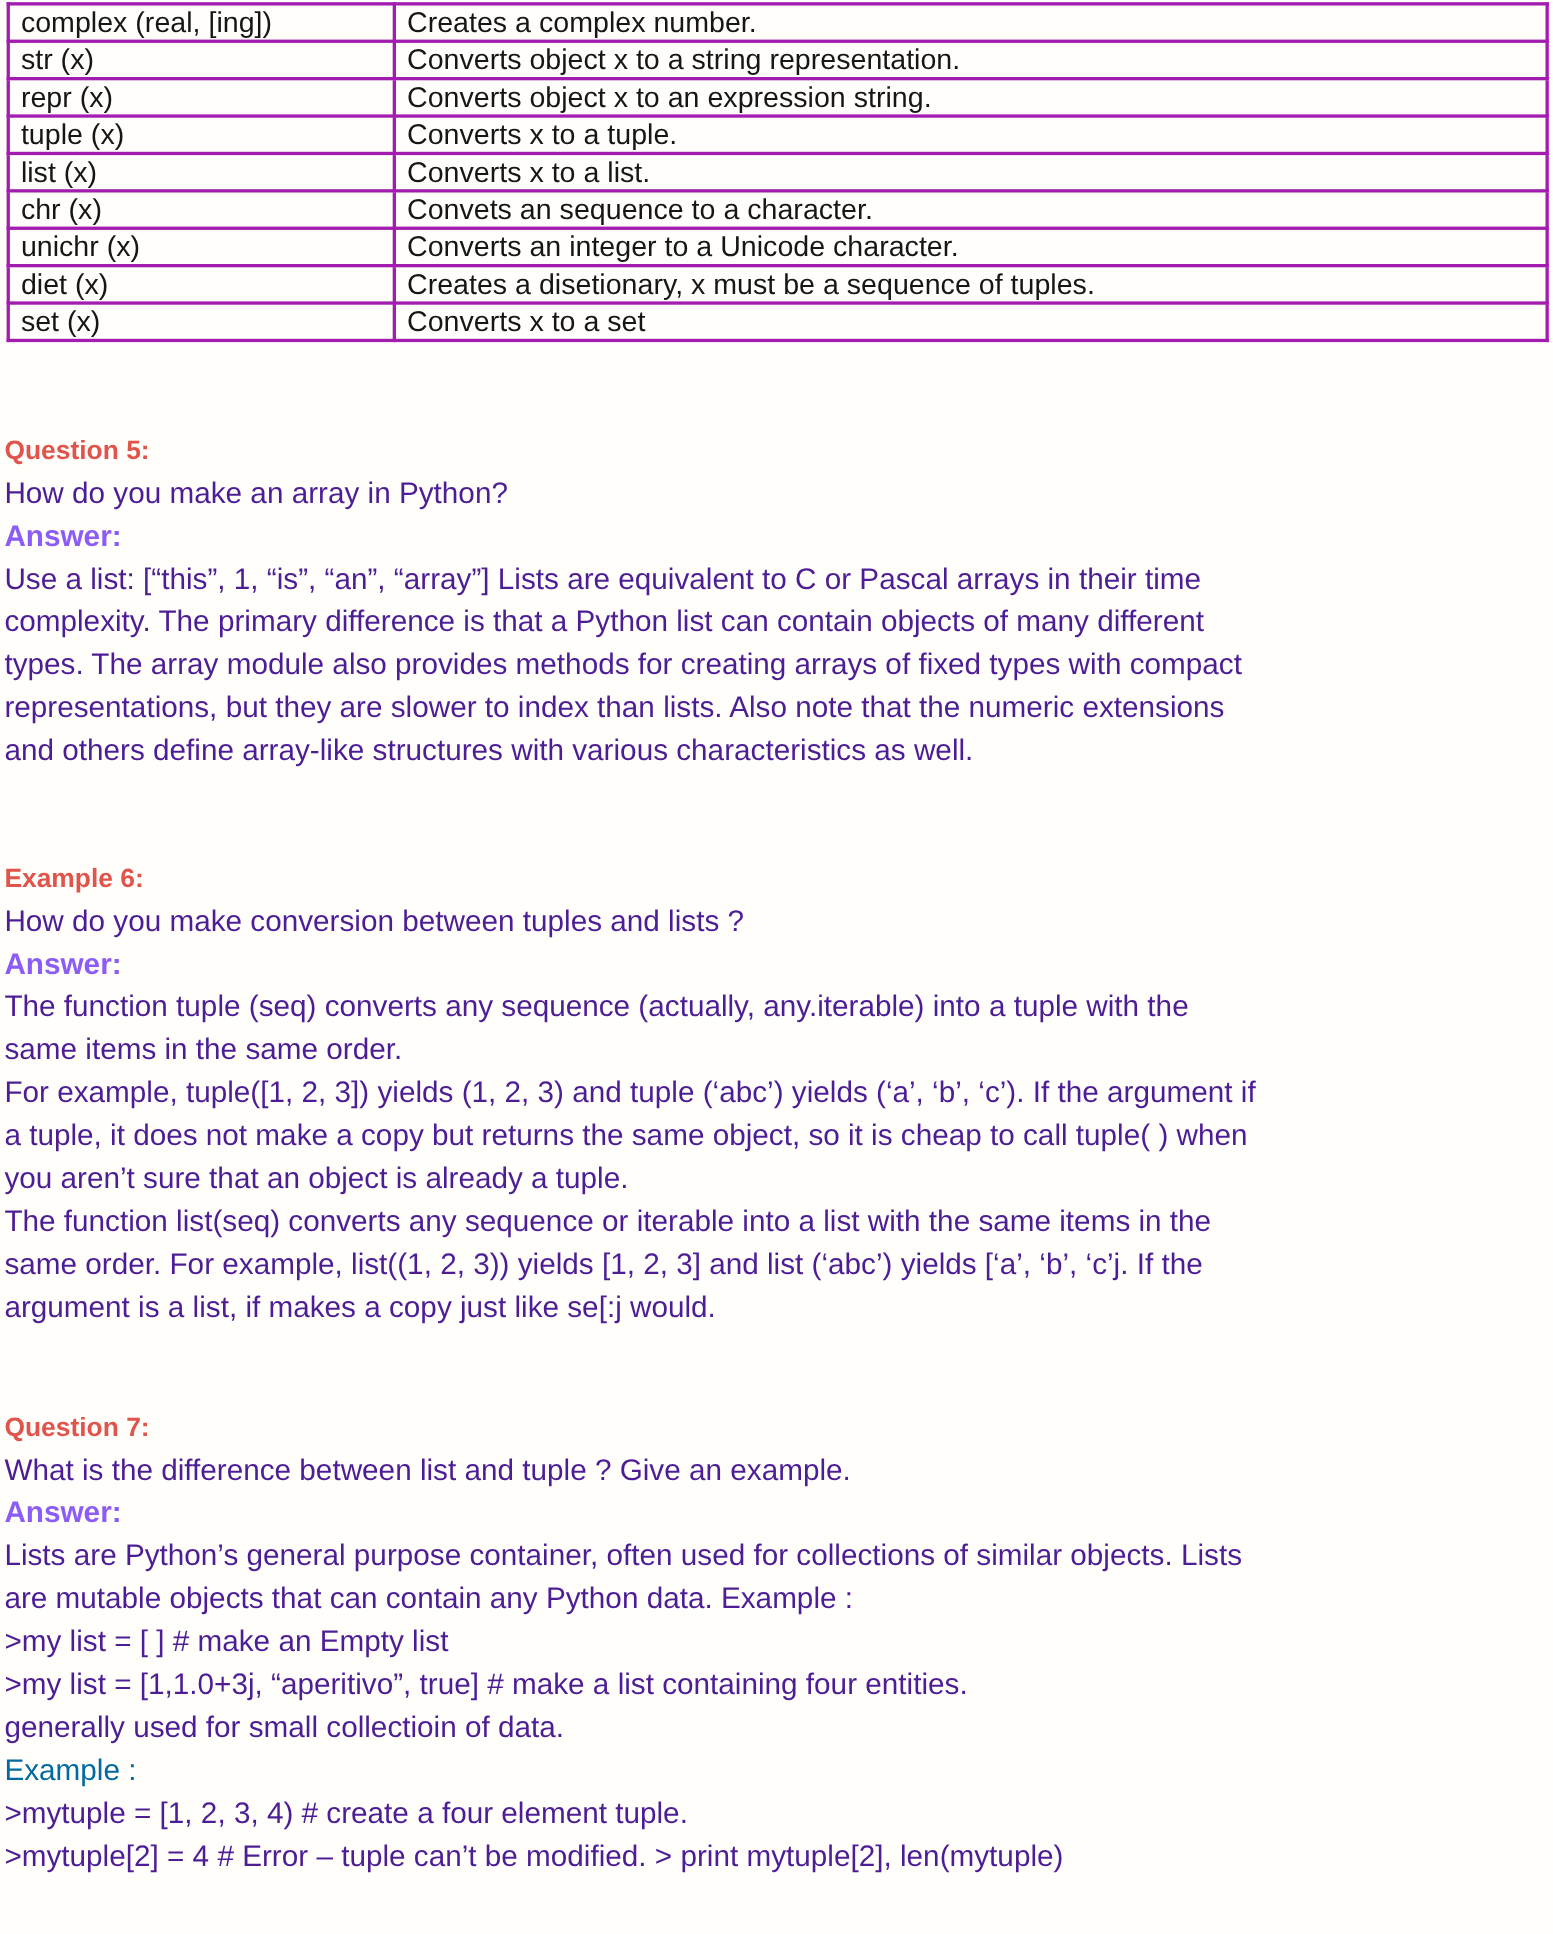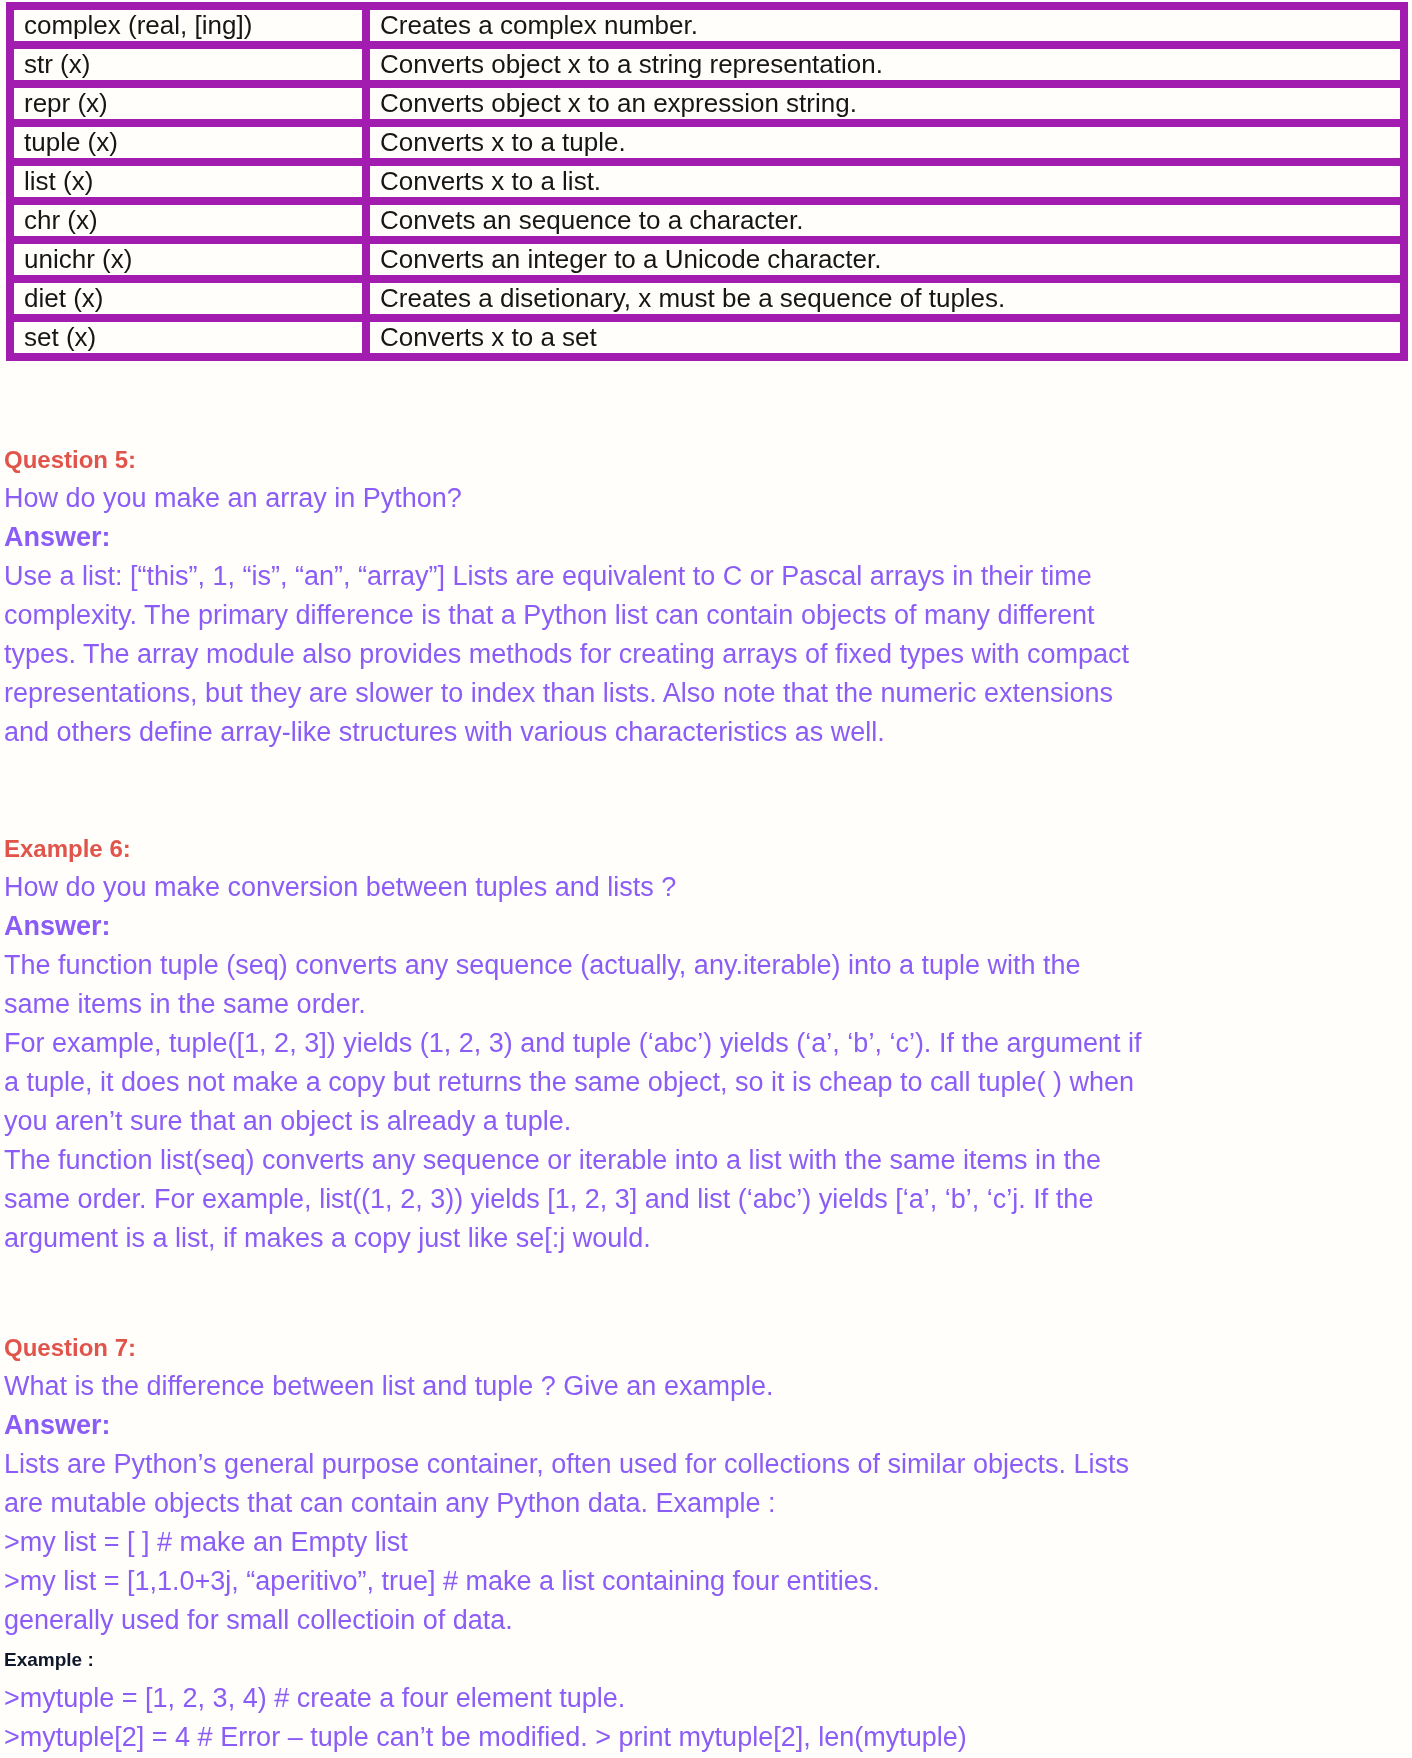--- a/index.html
+++ b/index.html
@@ -20,60 +20,60 @@
     background: #fffefb;
   }
   
   table.conv {
     border-collapse: collapse;
     table-layout: fixed;
     width: 1402px;
     margin: 2px 0 0 6px;
   }
   table.conv td {
-    border: 8px solid #a21caf;
+    border: 3px solid #a21caf;
     font-size: 26px;
     color: #161616;
     height: 31px;
     padding: 0 6px 0 10px;
     white-space: nowrap;
     overflow: hidden;
     vertical-align: middle;
   }
   table.conv td.func { width: 332px; }
   
   .content {
     margin-left: 4px;
     width: 1260px;
   }
   .line {
     font-size: 27px;
     line-height: 39px;
-    color: #8b5cf6;
+    color: #4c1d95;
     white-space: pre;
   }
   .q-heading {
     font-size: 24px;
     line-height: 39px;
     font-weight: bold;
     color: #e0544b;
     white-space: pre;
   }
   .a-label {
     font-size: 27px;
     line-height: 39px;
     font-weight: bold;
     color: #8b5cf6;
     white-space: pre;
   }
   .ex-label {
-    font-size: 19px;
+    font-size: 27px;
     line-height: 39px;
-    font-weight: bold;
-    color: #0f172a;
+    font-weight: normal;
+    color: #0369a1;
     white-space: pre;
   }
   .sec-q5 .q-heading { margin-top: 79px; }
   .sec-q6 .q-heading { margin-top: 77px; }
   .sec-q7 .q-heading { margin-top: 70px; }
 </style>
 </head>
 <body>
 
 <div class="doc">

